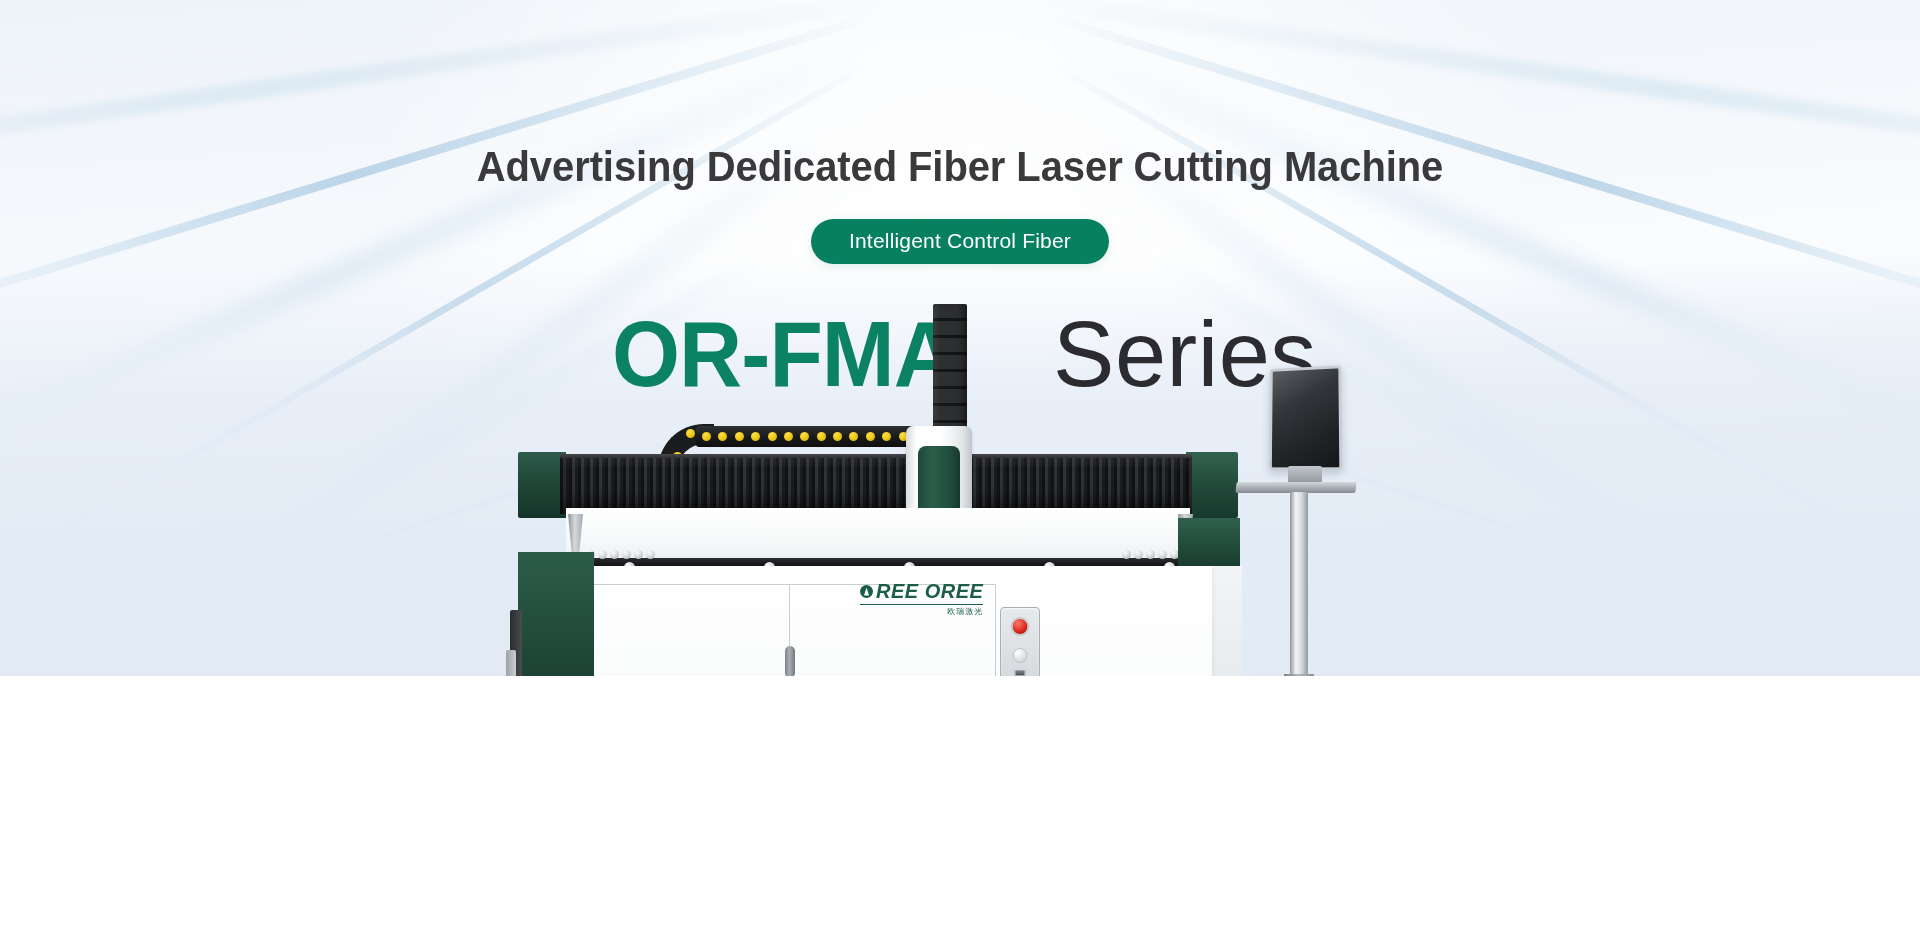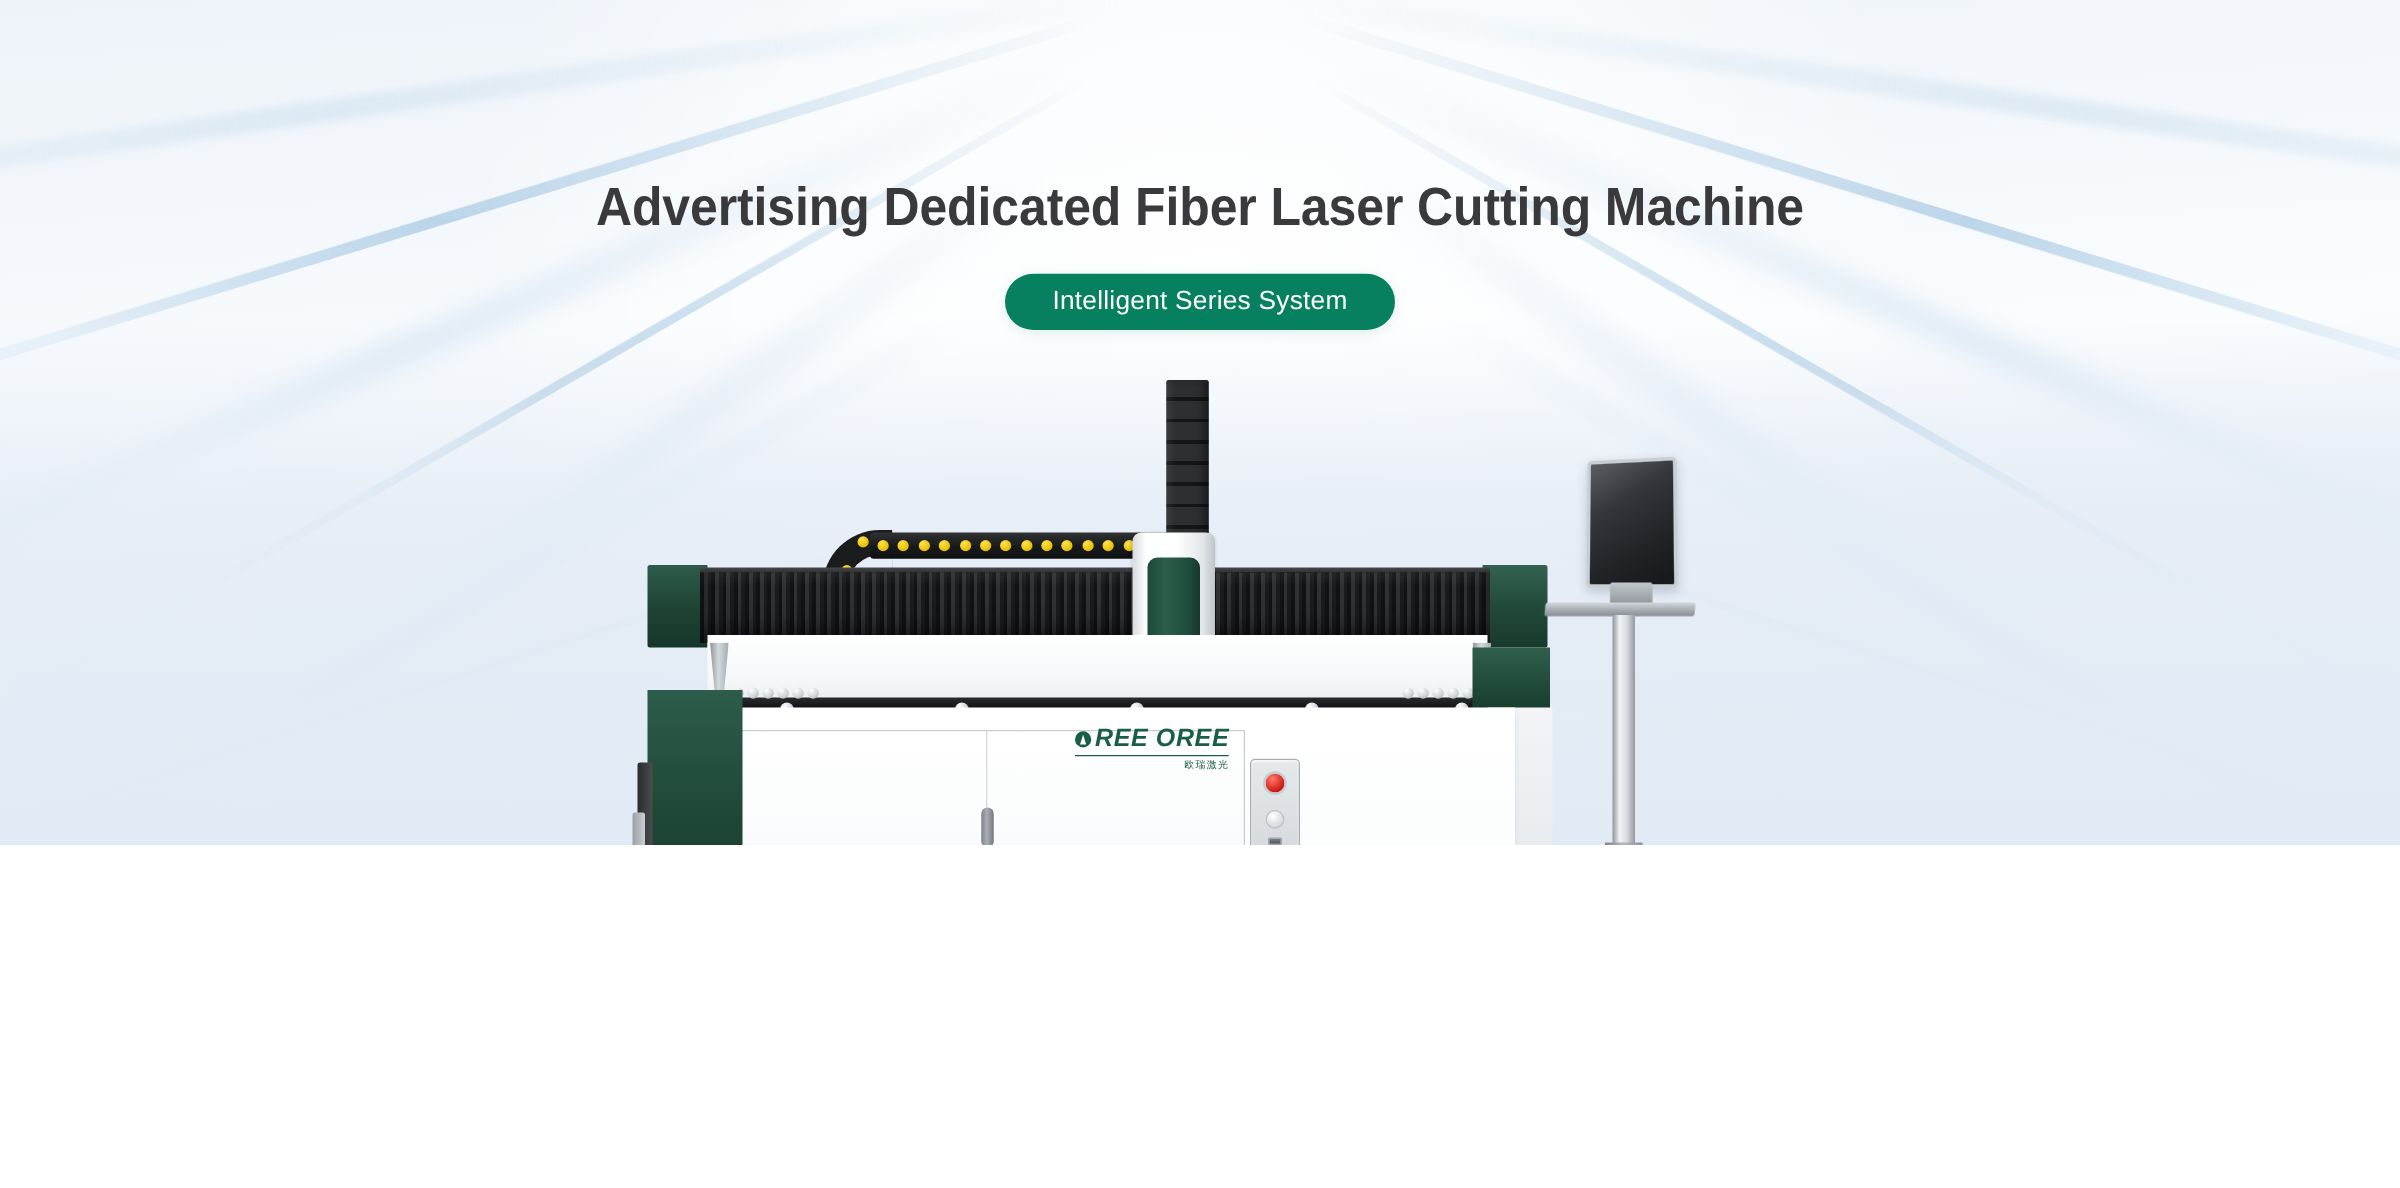--- a/index.html
+++ b/index.html
@@ -516,23 +516,28 @@
     <div class="ray" style="left:1220px; top:430px; width:800px; height:6px; transform:rotate(18deg);"></div>
   </div>
 
   <div class="horizon"></div>
   <div class="floor"></div>
 
   <div class="headline-wrap">
     <div class="headline">Advertising Dedicated Fiber Laser Cutting Machine</div>
 
     <div class="badge-row">
-      <span class="badge">Intelligent Series System</span>
-    </div>
-
+      <span class="badge">Intelligent Control Fiber</span>
+    </div>
+
+    <div class="model-row">
+      <span class="model-a">OR-FMA</span>
+      <span class="model-gap"></span>
+      <span class="model-b">Series</span>
+    </div>
   </div>
 
   <div class="shadow-ground"></div>
 
   <div class="machine">
 
     <div class="mast"></div>
 
     <div class="chain-curve">
       <i class="cdot" style="left:-14px; top:42px;"></i>

